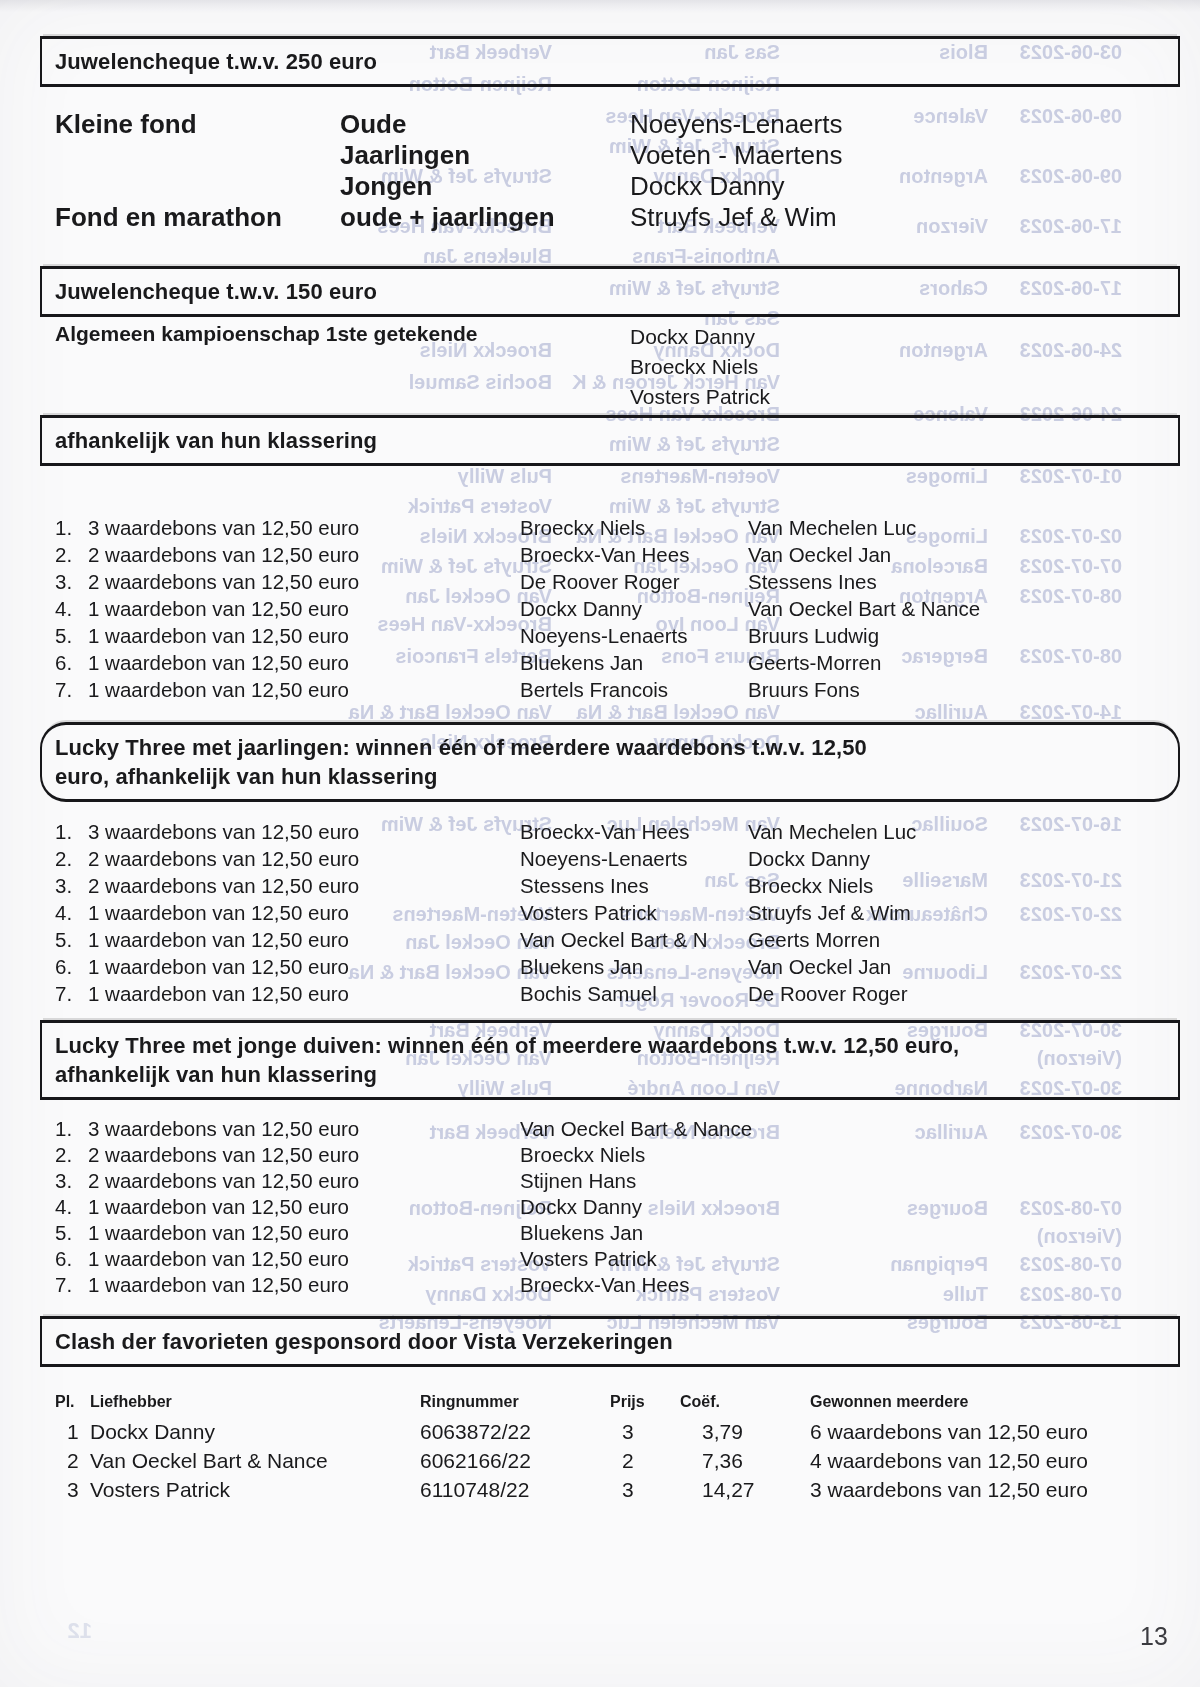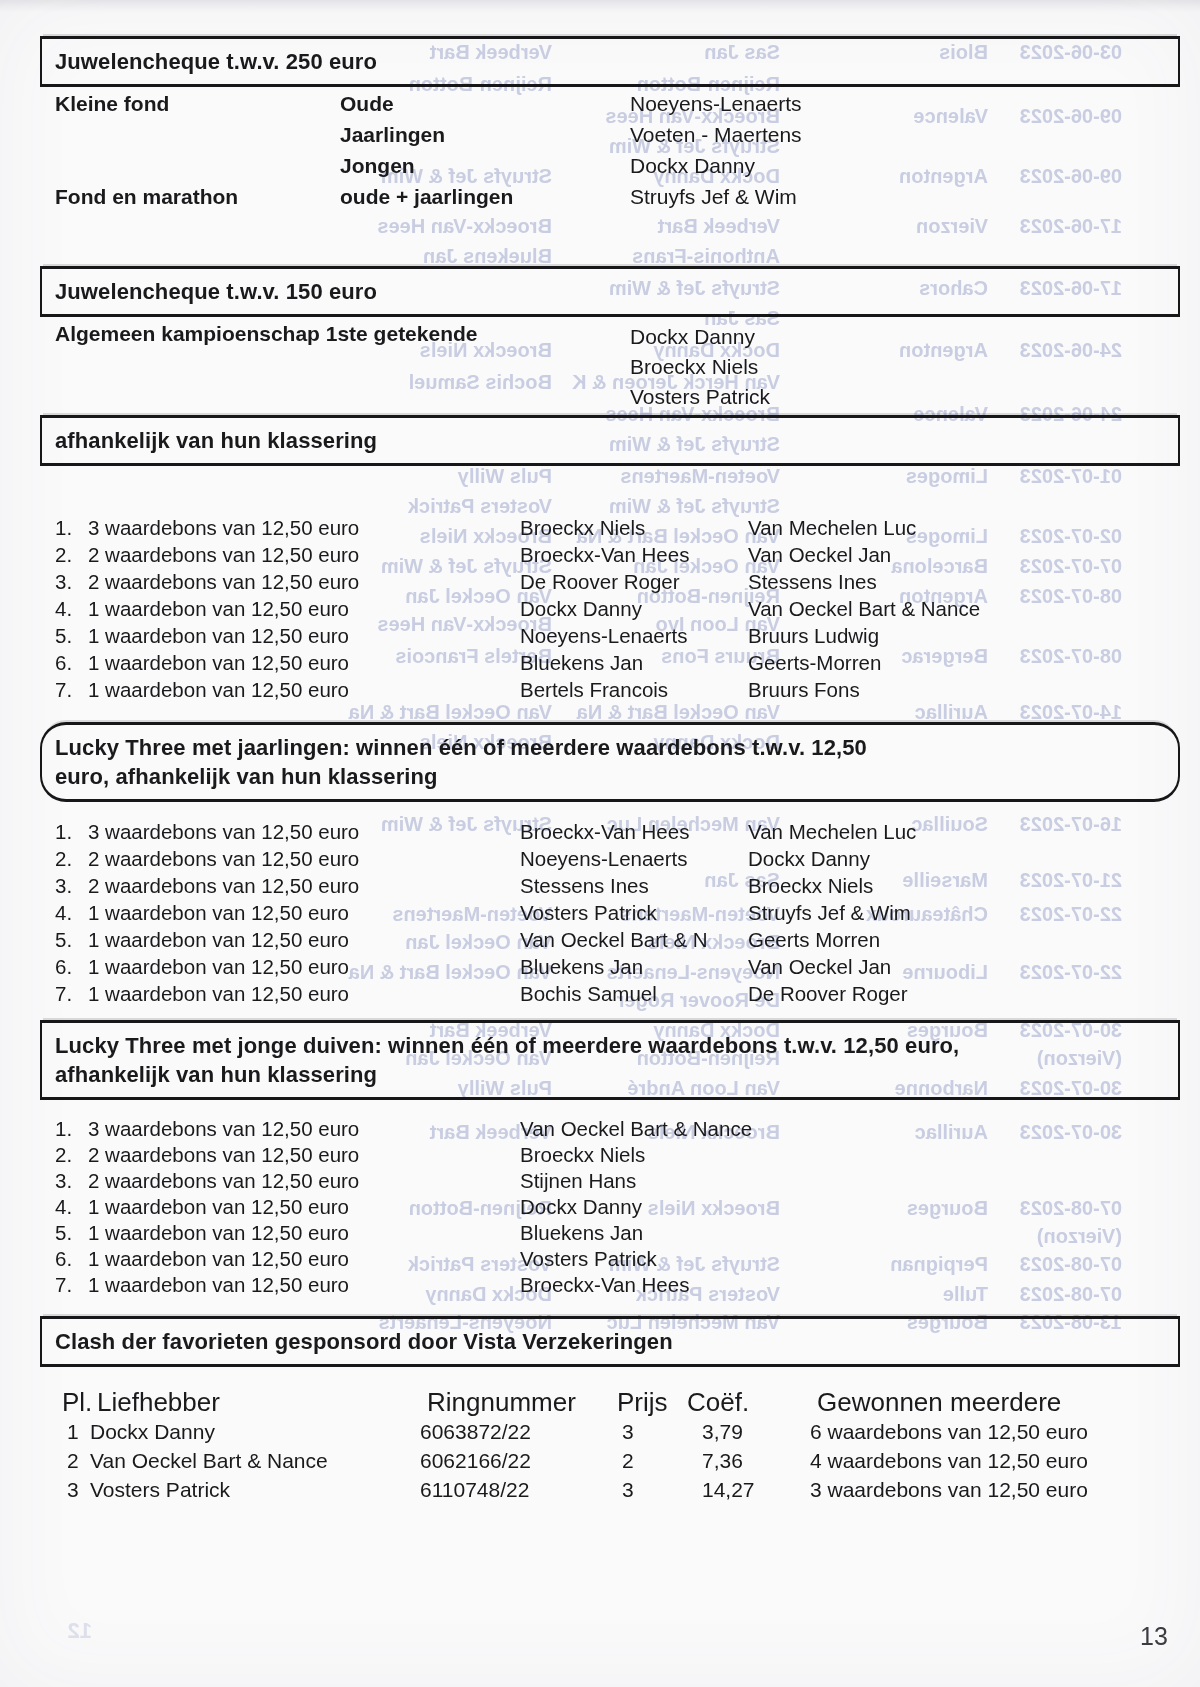--- a/index.html
+++ b/index.html
@@ -18,41 +18,41 @@
   .g3{position:absolute;left:648px;}
   .g-page{position:absolute;left:1108px;top:1618px;color:#dde0eb;font-size:22px;}
   
   .tbox{position:absolute;left:40px;width:1140px;box-sizing:border-box;
         border:2px solid #17171a;border-top-width:3px;border-bottom-width:3px;
         padding:8px 13px;box-shadow:0 -5px 0 -3px rgba(0,0,0,.13);}
   .tbox .t{font-weight:700;font-size:22px;line-height:29px;letter-spacing:.1px;}
   #box-250{top:36px;} #box-150{top:250px;margin-top:16px;} #box-oude{top:415px;}
   #box-jaarlingen{top:722px;border-radius:26px;} #box-jonge{top:1020px;} #box-clash{top:1316px;}
   
-  .fond{position:absolute;left:55px;top:88px;width:1110px;font-size:21px;}
+  .fond{position:absolute;left:55px;top:109px;width:1110px;font-size:26px;}
   .fond-row{position:relative;height:31px;line-height:31px;}
   .f-label{position:absolute;left:0;font-weight:700;}
   .f-cat{position:absolute;left:285px;font-weight:700;}
   .f-name{position:absolute;left:575px;}
   
   .kamp-label{position:absolute;left:55px;top:322px;font-size:21px;font-weight:700;}
   .kamp-names{position:absolute;left:630px;top:322px;font-size:21px;}
   .kamp-names div{height:30px;line-height:30px;}
   
   .lucky{position:absolute;left:55px;width:1125px;font-size:20.5px;}
   #list-oude{top:514px;} #list-jaarlingen{top:818px;} #list-jonge{top:1116px;}
   .l-row{position:relative;height:27px;line-height:27px;}
   #list-jonge .l-row{height:26px;line-height:26px;}
   .l-num{position:absolute;left:0;}
   .l-prize{position:absolute;left:33px;}
   .l-w0{position:absolute;left:465px;}
   .l-w1{position:absolute;left:693px;}
   
-  .clash-h{position:absolute;left:62px;top:1388px;width:1125px;height:28px;line-height:28px;
-           font-size:26px;font-weight:400;}
+  .clash-h{position:absolute;left:55px;top:1388px;width:1125px;height:28px;line-height:28px;
+           font-size:16px;font-weight:700;}
   .clash-rows{position:absolute;left:55px;top:1417px;width:1125px;font-size:21px;}
   .c-row{position:relative;height:29px;line-height:29px;}
   .ch0{position:absolute;left:0;}   .cc0{position:absolute;left:12px;}
   .ch1{position:absolute;left:35px;}.cc1{position:absolute;left:35px;}
   .ch2{position:absolute;left:365px;}.cc2{position:absolute;left:365px;}
   .ch3{position:absolute;left:555px;}.cc3{position:absolute;left:567px;}
   .ch4{position:absolute;left:625px;}.cc4{position:absolute;left:628px;margin-left:19px;}
   .ch5{position:absolute;left:755px;}.cc5{position:absolute;left:755px;}
   
   .pagenum{position:absolute;left:1140px;top:1622px;font-size:25px;color:#3b3b40;}

